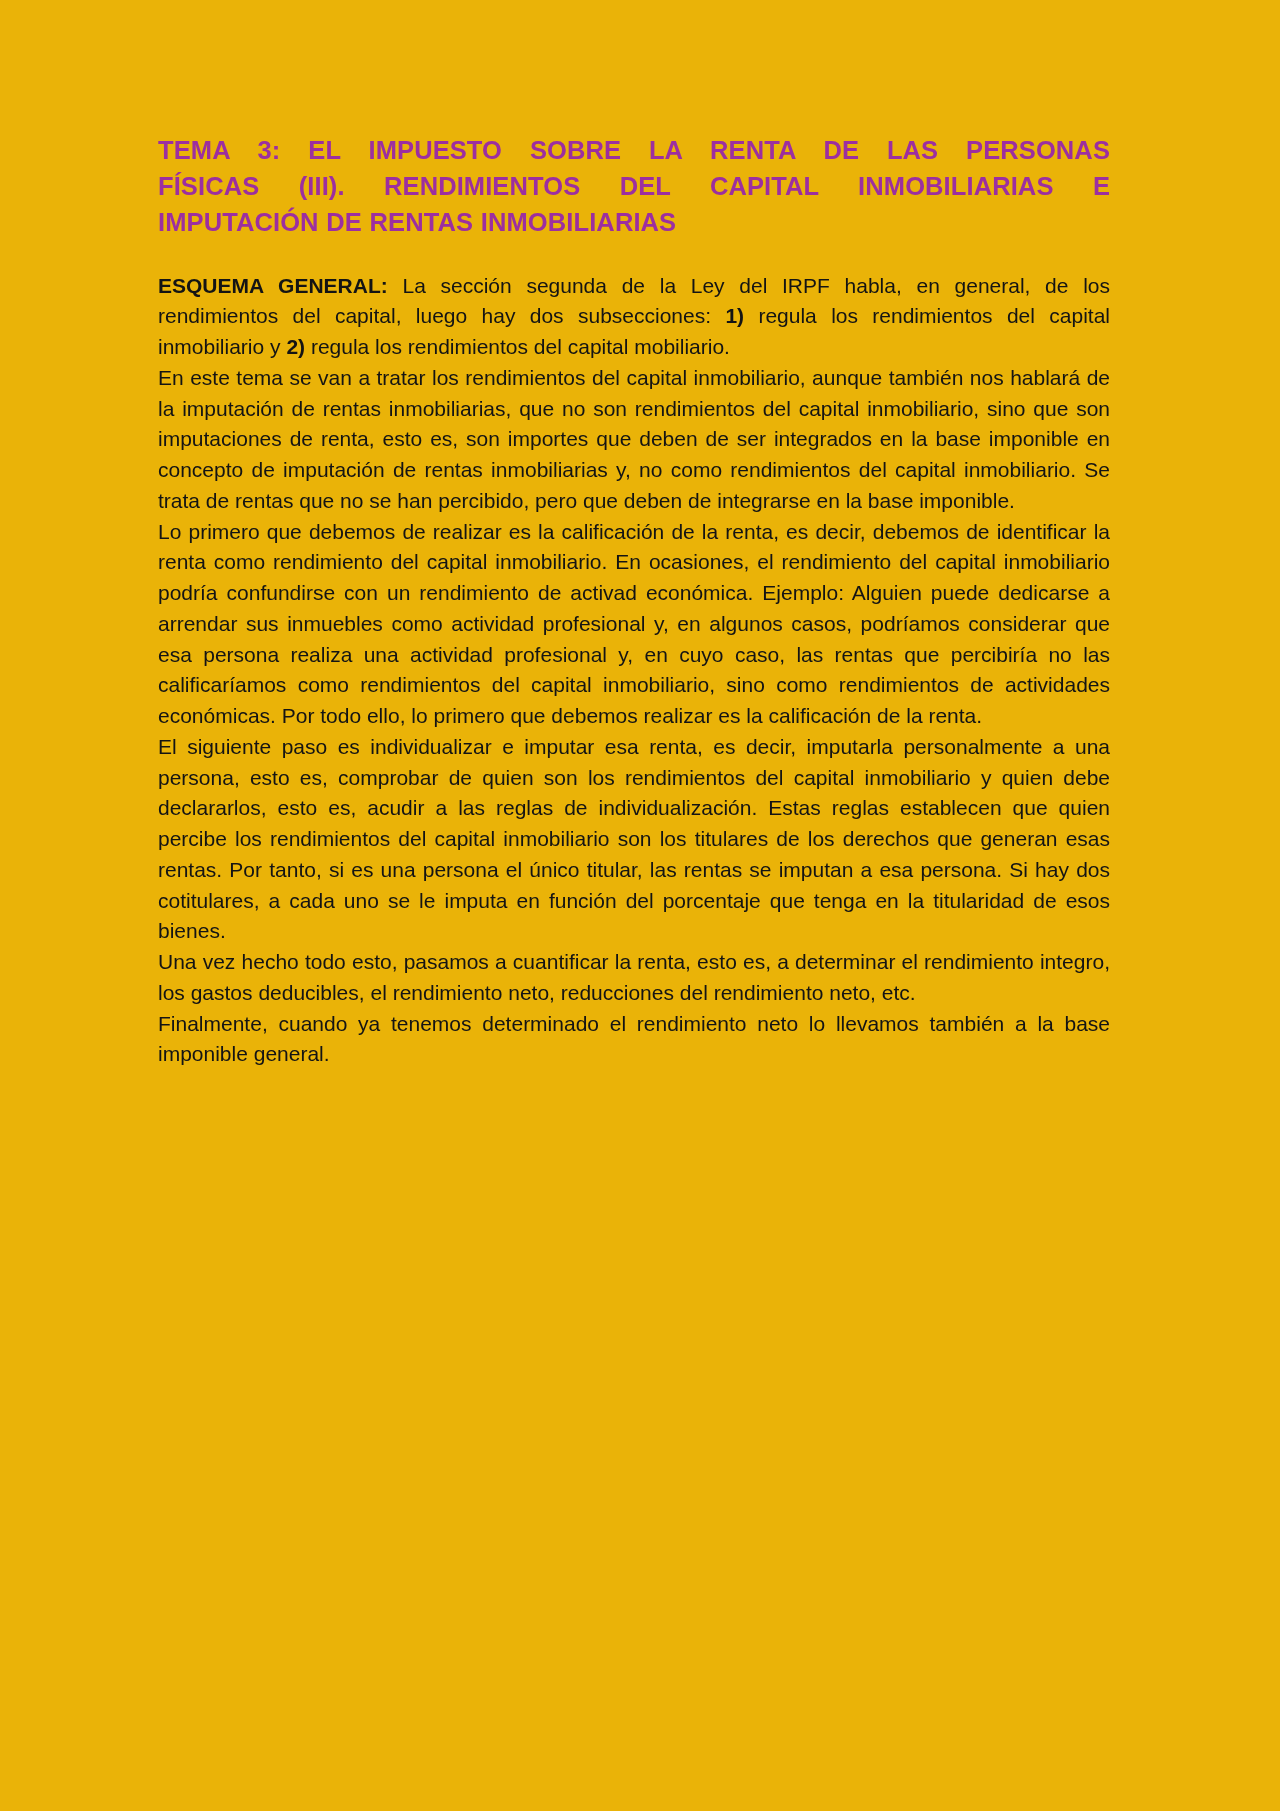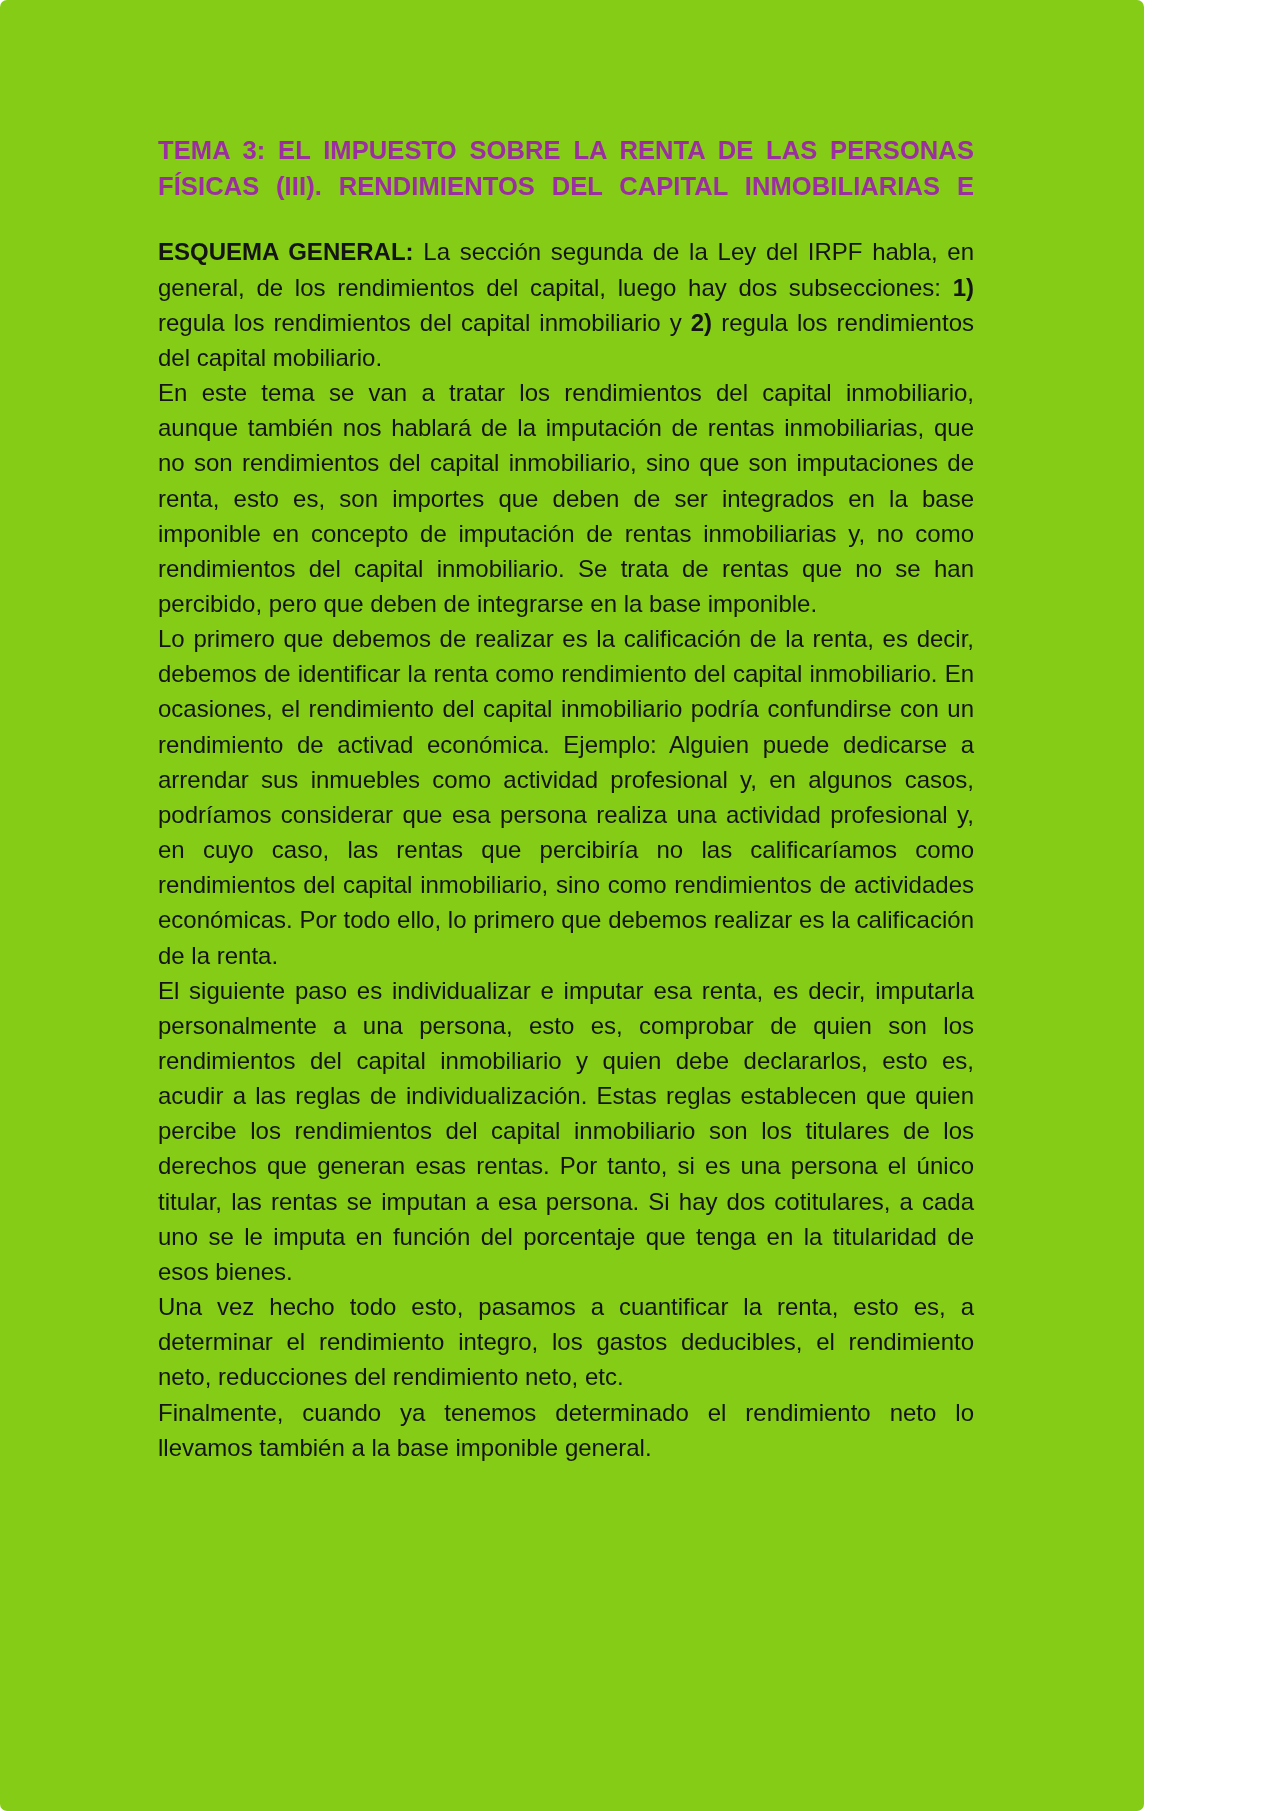--- a/index.html
+++ b/index.html
@@ -10,26 +10,25 @@
   }
   body {
     width: 1280px;
     min-height: 1811px;
     font-family: "Liberation Sans", sans-serif;
     color: #000000;
     -webkit-font-smoothing: antialiased;
   }
   .page {
     position: relative;
-    width: 1144px;
+    width: 1280px;
     min-height: 1811px;
     box-sizing: border-box;
-    background: #84cc16;
+    background: #eab308;
     padding: 132px 170px 60px 158px;
-    border-radius: 7px;
   }
   .doc-title {
     margin: 0 0 30px 0;
     font-family: "Liberation Sans", sans-serif;
     font-size: 25.5px;
     line-height: 1.42;
     font-weight: bold;
     color: #9c2fa0;
     text-align: justify;
     text-align-last: left;
@@ -38,21 +37,21 @@
   }
   .doc-title .tline {
     display: block;
     text-align: justify;
     text-align-last: justify;
   }
   .doc-title .tline.last {
     text-align-last: left;
   }
   .body-block {
-    font-size: 24px;
+    font-size: 21px;
     line-height: 1.465;
     text-align: justify;
     text-align-last: left;
     color: #141414;
   }
   .para {
     margin: 0;
     padding: 0;
     text-align: justify;
     text-align-last: left;
@@ -66,20 +65,21 @@
   }
 </style>
 </head>
 <body>
 
 <div class="page">
 
   <h1 class="doc-title">
     <span class="tline">TEMA 3: EL IMPUESTO SOBRE LA RENTA DE LAS PERSONAS</span>
     <span class="tline">FÍSICAS (III). RENDIMIENTOS DEL CAPITAL INMOBILIARIAS E</span>
+    <span class="tline last">IMPUTACIÓN DE RENTAS INMOBILIARIAS</span>
   </h1>
 
   <div class="body-block">
 
     <p class="para"><b class="b">ESQUEMA GENERAL:</b><span> La sección segunda de la Ley del IRPF habla, en general, de los rendimientos del capital, luego hay dos subsecciones: </span><b class="b">1)</b><span> regula los rendimientos del capital inmobiliario y </span><b class="b">2)</b><span> regula los rendimientos del capital mobiliario.</span></p>
 
     <p class="para">En este tema se van a tratar los rendimientos del capital inmobiliario, aunque también nos hablará de la imputación de rentas inmobiliarias, que no son rendimientos del capital inmobiliario, sino que son imputaciones de renta, esto es, son importes que deben de ser integrados en la base imponible en concepto de imputación de rentas inmobiliarias y, no como rendimientos del capital inmobiliario. Se trata de rentas que no se han percibido, pero que deben de integrarse en la base imponible.</p>
 
     <p class="para">Lo primero que debemos de realizar es la calificación de la renta, es decir, debemos de identificar la renta como rendimiento del capital inmobiliario. En ocasiones, el rendimiento del capital inmobiliario podría confundirse con un rendimiento de activad económica. Ejemplo: Alguien puede dedicarse a arrendar sus inmuebles como actividad profesional y, en algunos casos, podríamos considerar que esa persona realiza una actividad profesional y, en cuyo caso, las rentas que percibiría no las calificaríamos como rendimientos del capital inmobiliario, sino como rendimientos de actividades económicas. Por todo ello, lo primero que debemos realizar es la calificación de la renta.</p>
 

